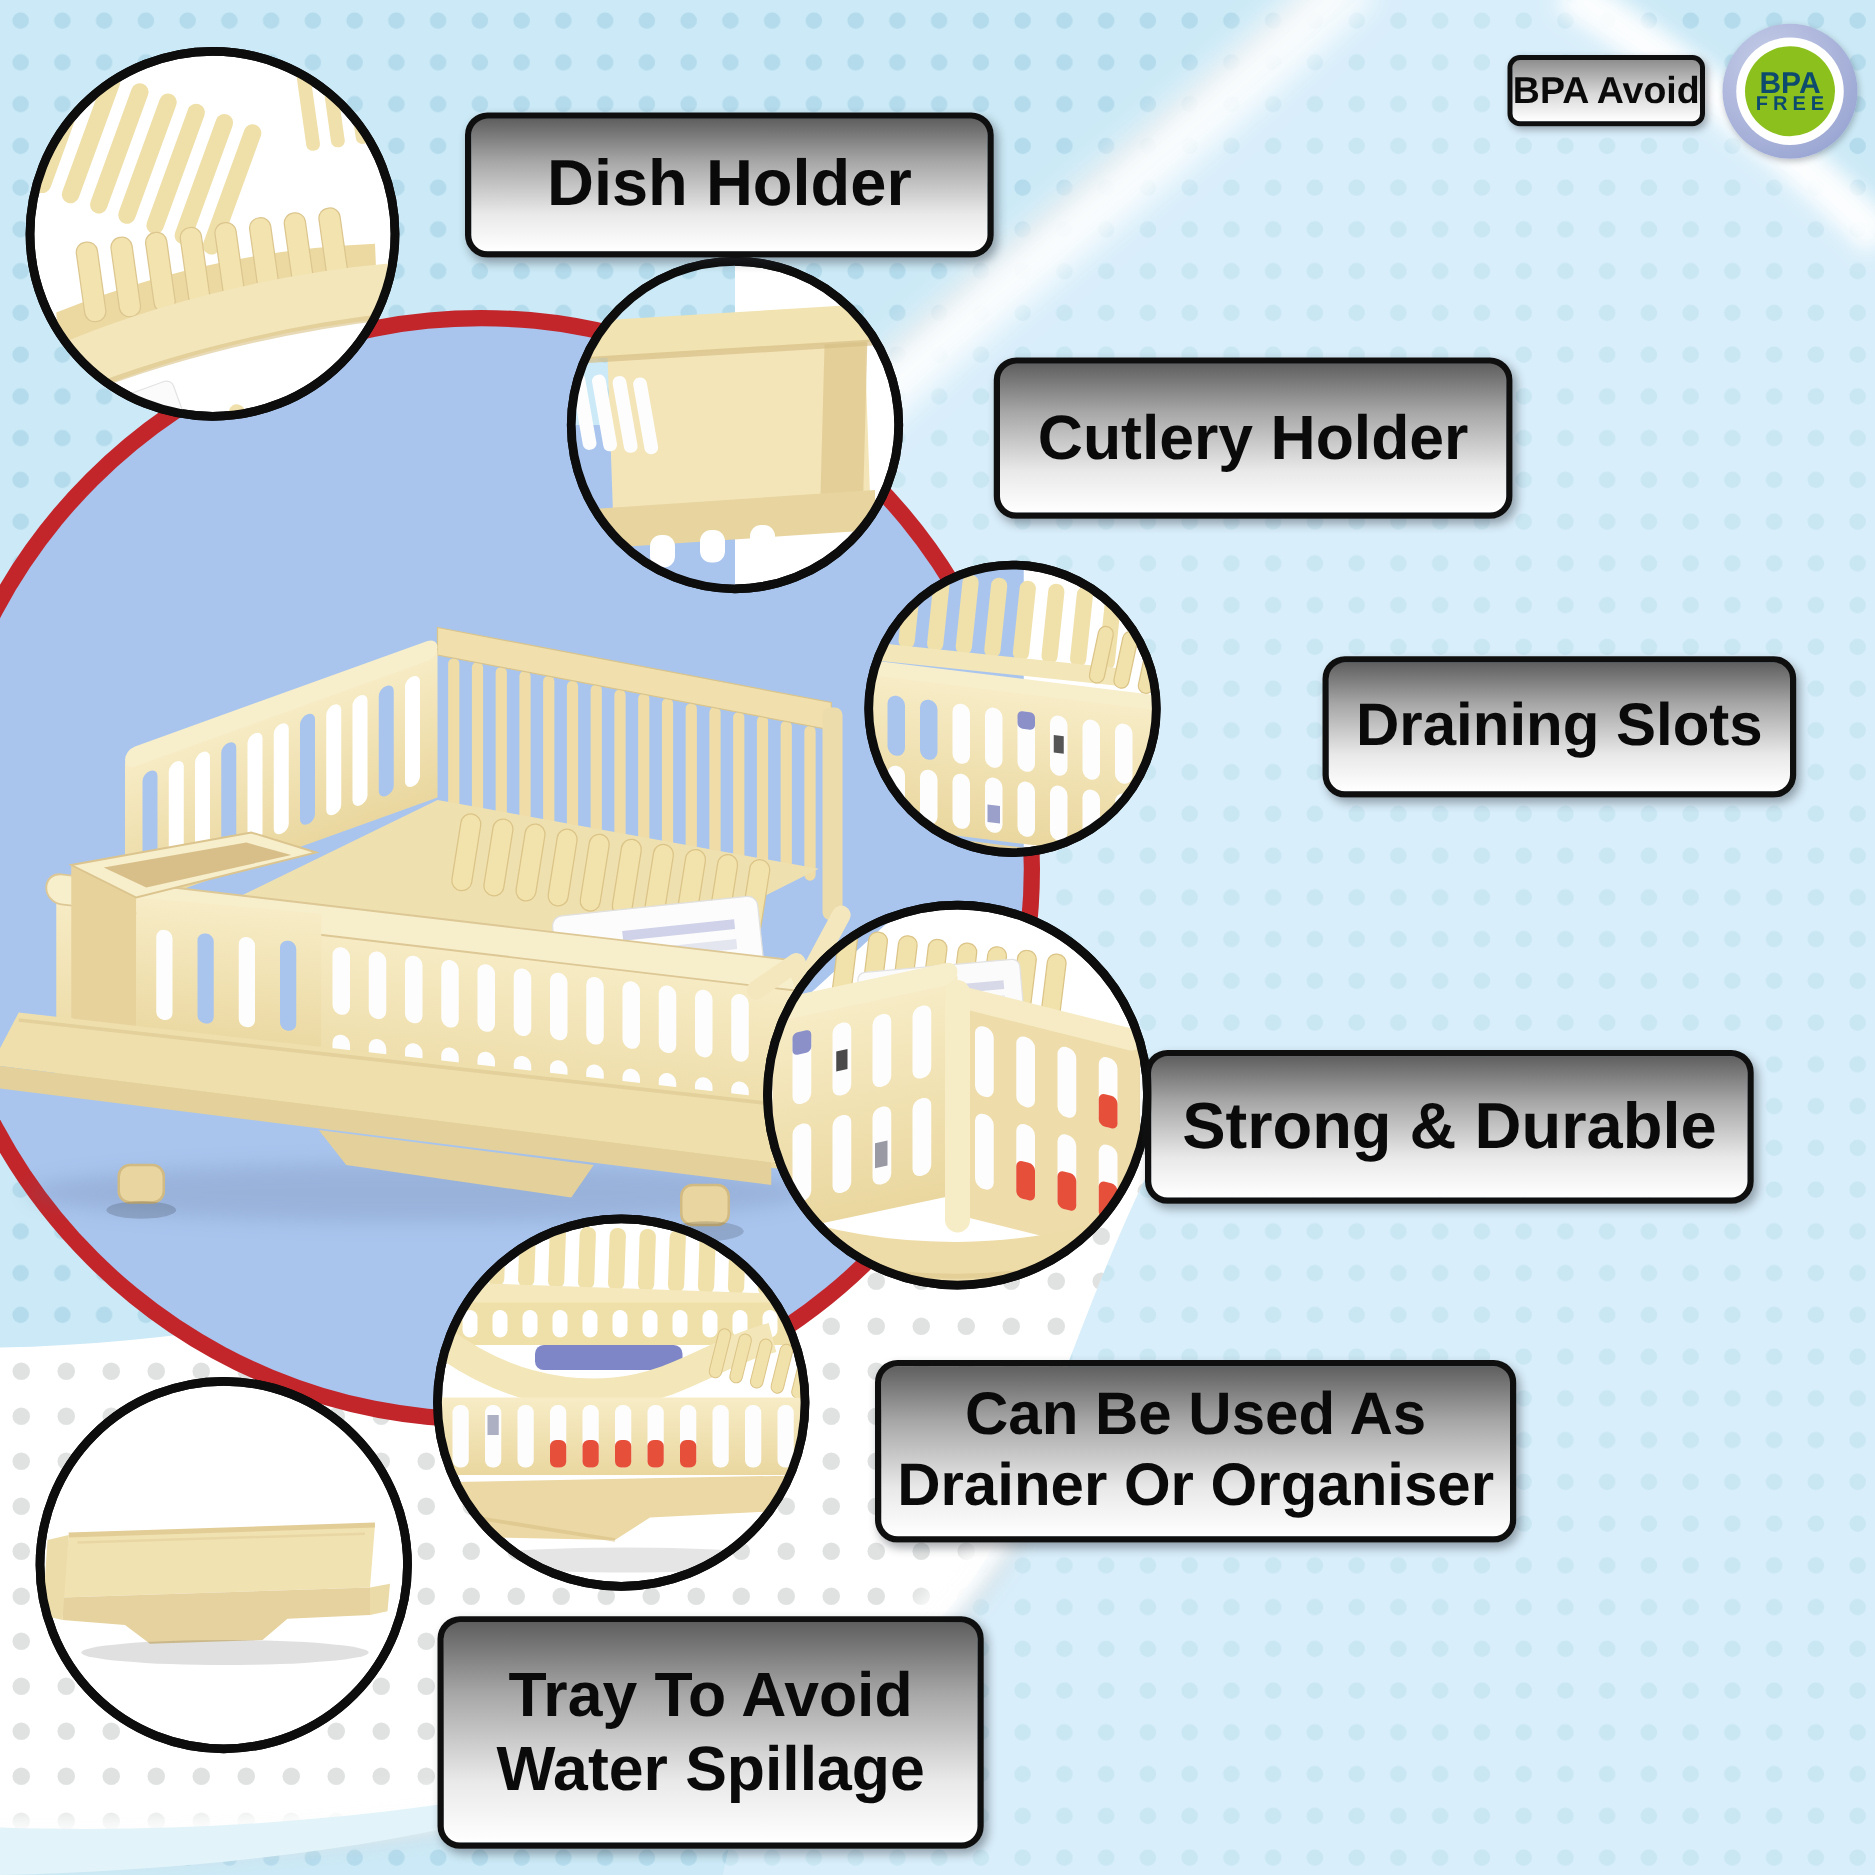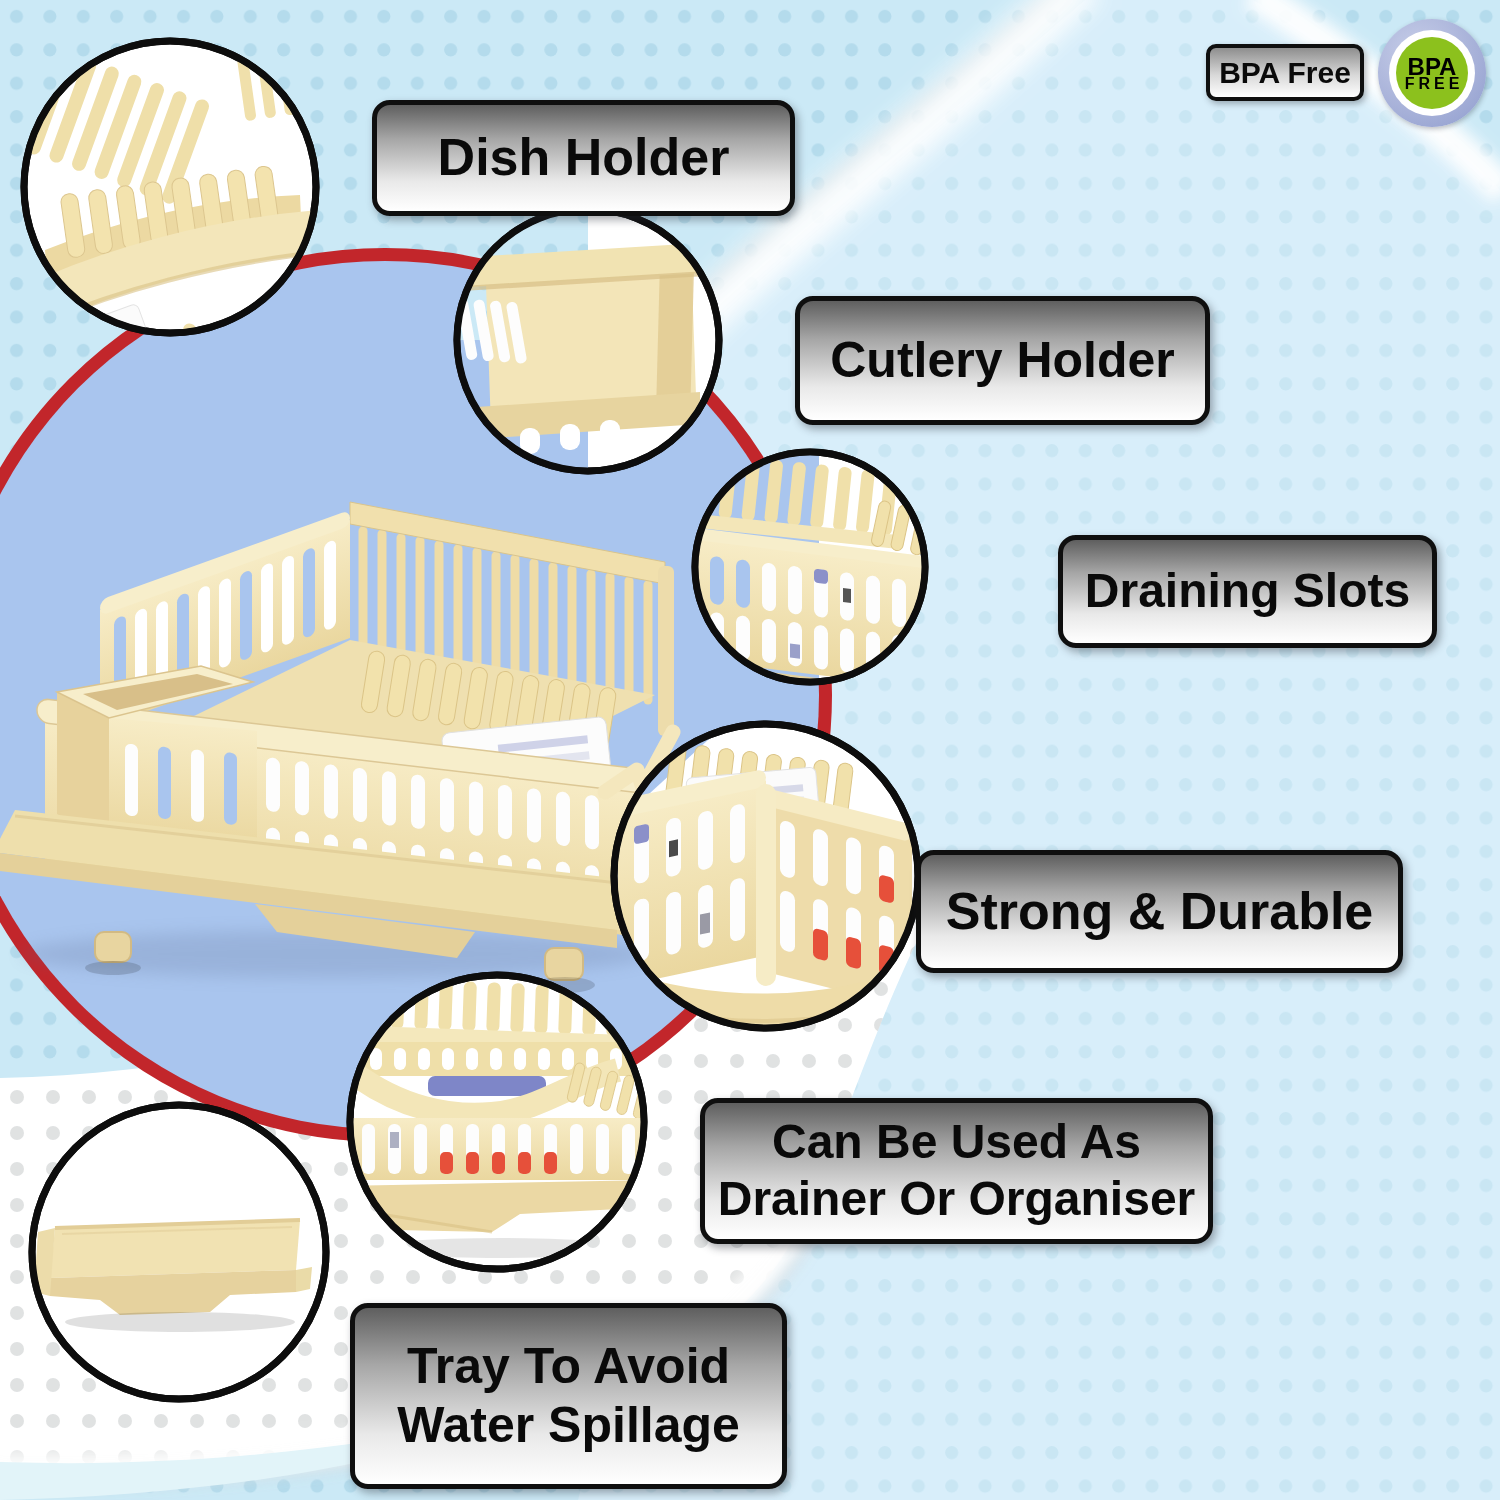--- a/index.html
+++ b/index.html
@@ -9,21 +9,20 @@
   }
   .stage svg.bg{position:absolute;left:0;top:0;width:1500px;height:1500px;}
   .callout{
     position:absolute;box-sizing:border-box;
     border:5px solid #0f0f0f;border-radius:18px;
     background:linear-gradient(180deg,#5f5f5f 0%,#a6a6a6 32%,#e9e9e9 72%,#ffffff 100%);
     color:#0a0a0a;font-weight:bold;text-align:center;
     display:flex;align-items:center;justify-content:center;
     white-space:pre-line;letter-spacing:0px;line-height:1.18;
     box-shadow:3px 4px 8px rgba(40,45,55,.40);
-    margin-top:10px;
   }
   .c1{left:372px;top:90px;width:423px;height:116px;font-size:52px;}
   .c2{left:795px;top:286px;width:415px;height:129px;font-size:50px;}
   .c3{left:1058px;top:525px;width:379px;height:113px;font-size:48px;}
   .c4{left:916px;top:840px;width:487px;height:123px;font-size:52px;}
   .c5{left:700px;top:1088px;width:513px;height:146px;font-size:48px;}
   .c6{left:350px;top:1293px;width:437px;height:186px;font-size:50px;}
   .bpa-badge{
     position:absolute;left:1206px;top:44px;width:158px;height:57px;box-sizing:border-box;
     border:4px solid #0f0f0f;border-radius:10px;
@@ -34,21 +33,21 @@
   }
   .bpa-logo{
     position:absolute;left:1378px;top:19px;width:108px;height:108px;border-radius:50%;
     background:radial-gradient(circle at 35% 30%,#c6cde8,#a6b0d8 60%,#8e9cce 100%);
     display:flex;align-items:center;justify-content:center;
     box-shadow:1px 2px 5px rgba(40,45,55,.3);
   }
   .bpa-logo .ring{width:86px;height:86px;border-radius:50%;background:#ffffff;
     display:flex;align-items:center;justify-content:center;}
   .bpa-logo .core{width:72px;height:72px;border-radius:50%;background:#8cc11d;
-    display:flex;flex-direction:column;align-items:center;justify-content:center;color:#000000;}
+    display:flex;flex-direction:column;align-items:center;justify-content:center;color:#0c4a6e;}
   .bpa-logo .t1{font-weight:bold;font-size:24px;line-height:22px;letter-spacing:0px;}
   .bpa-logo .t2{font-weight:bold;font-size:16px;line-height:12px;letter-spacing:4px;margin-left:4px;}
 </style>
 </head>
 <body>
 
 <div class="stage">
 
 <svg class="bg" viewBox="0 0 1500 1500">
   <defs>
@@ -537,21 +536,21 @@
 
 <div class="callout c1">Dish Holder</div>
 <div class="callout c2">Cutlery Holder</div>
 <div class="callout c3">Draining Slots</div>
 <div class="callout c4">Strong &amp; Durable</div>
 <div class="callout c5">Can Be Used As
 Drainer Or Organiser</div>
 <div class="callout c6">Tray To Avoid
 Water Spillage</div>
 
-<div class="bpa-badge">BPA Free</div>
+<div class="bpa-badge">BPA Avoid</div>
 <div class="bpa-logo">
   <div class="ring">
     <div class="core">
       <span class="t1">BPA</span>
       <span class="t2">FREE</span>
     </div>
   </div>
 </div>
 
 </div>

